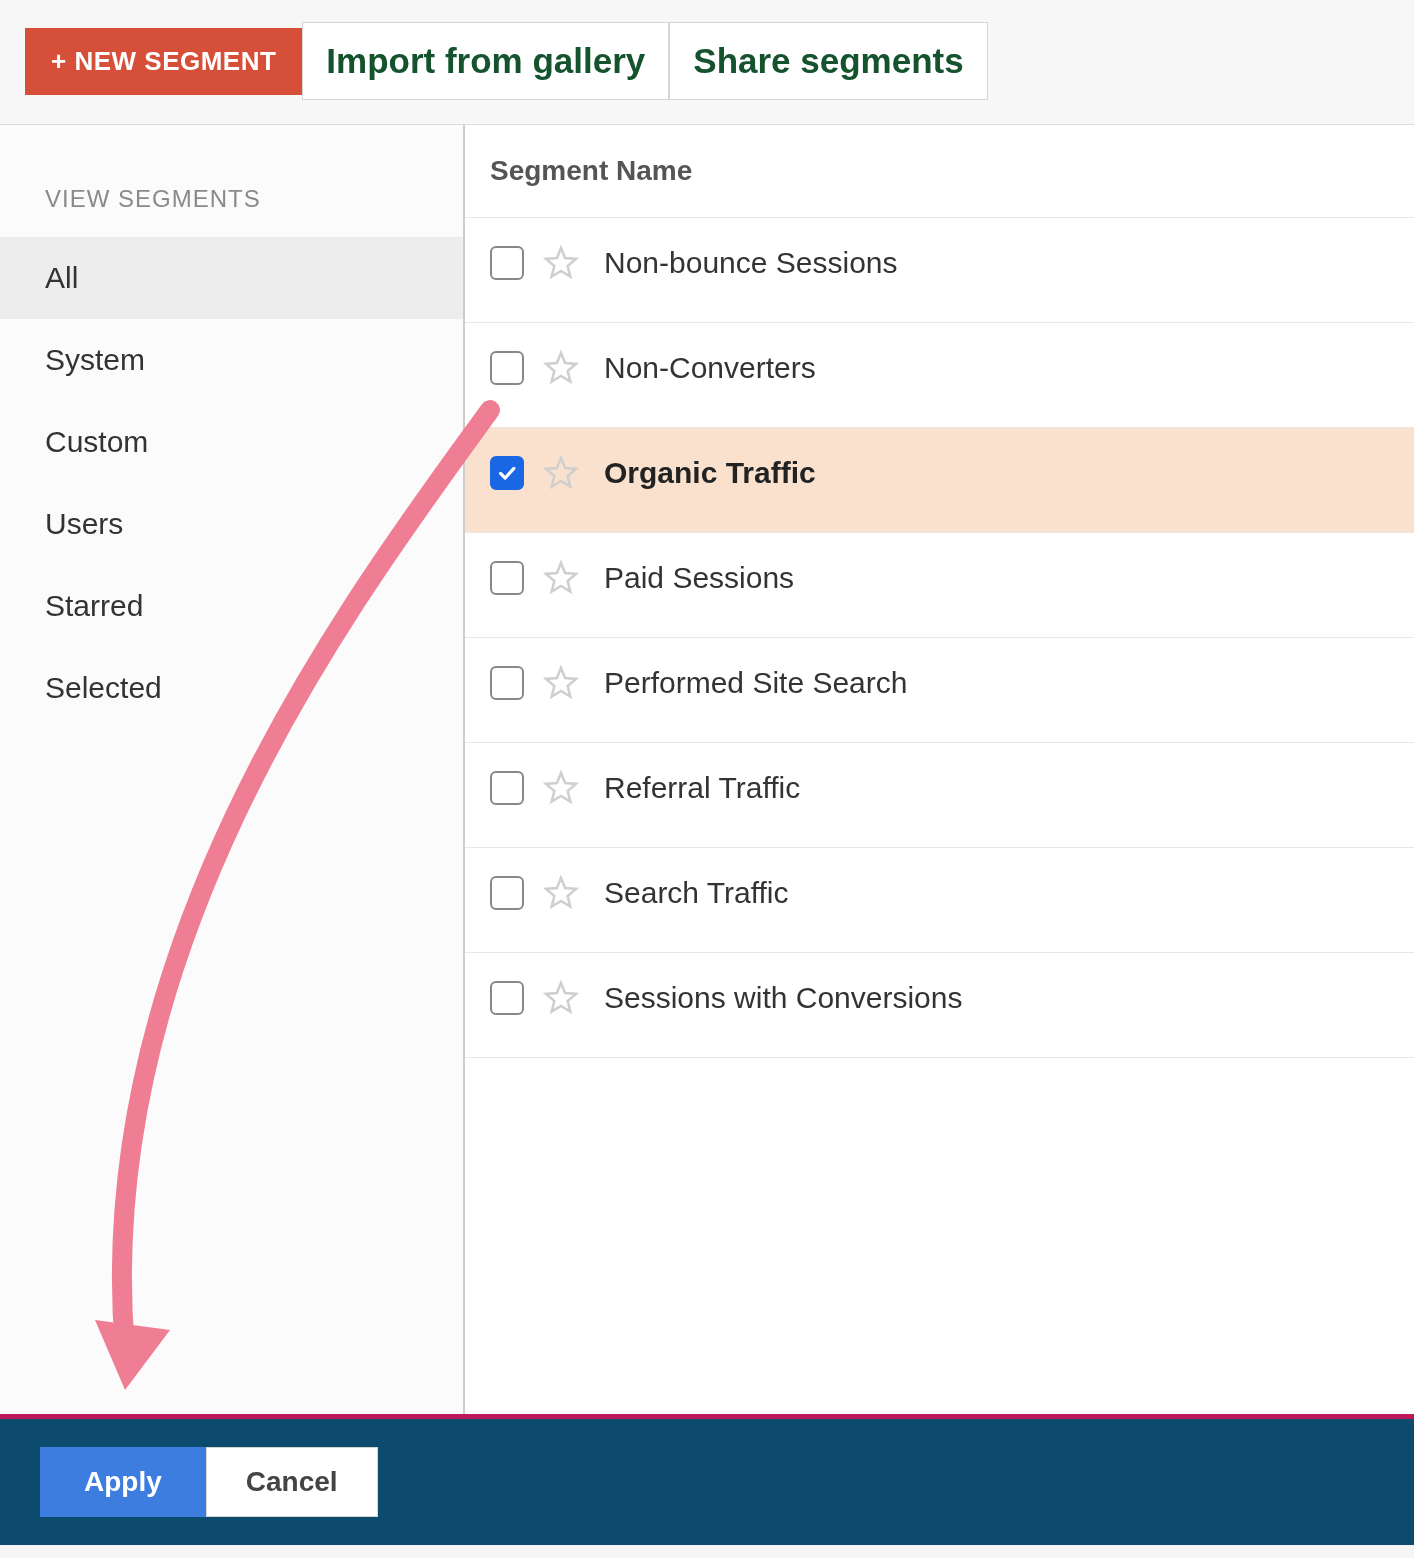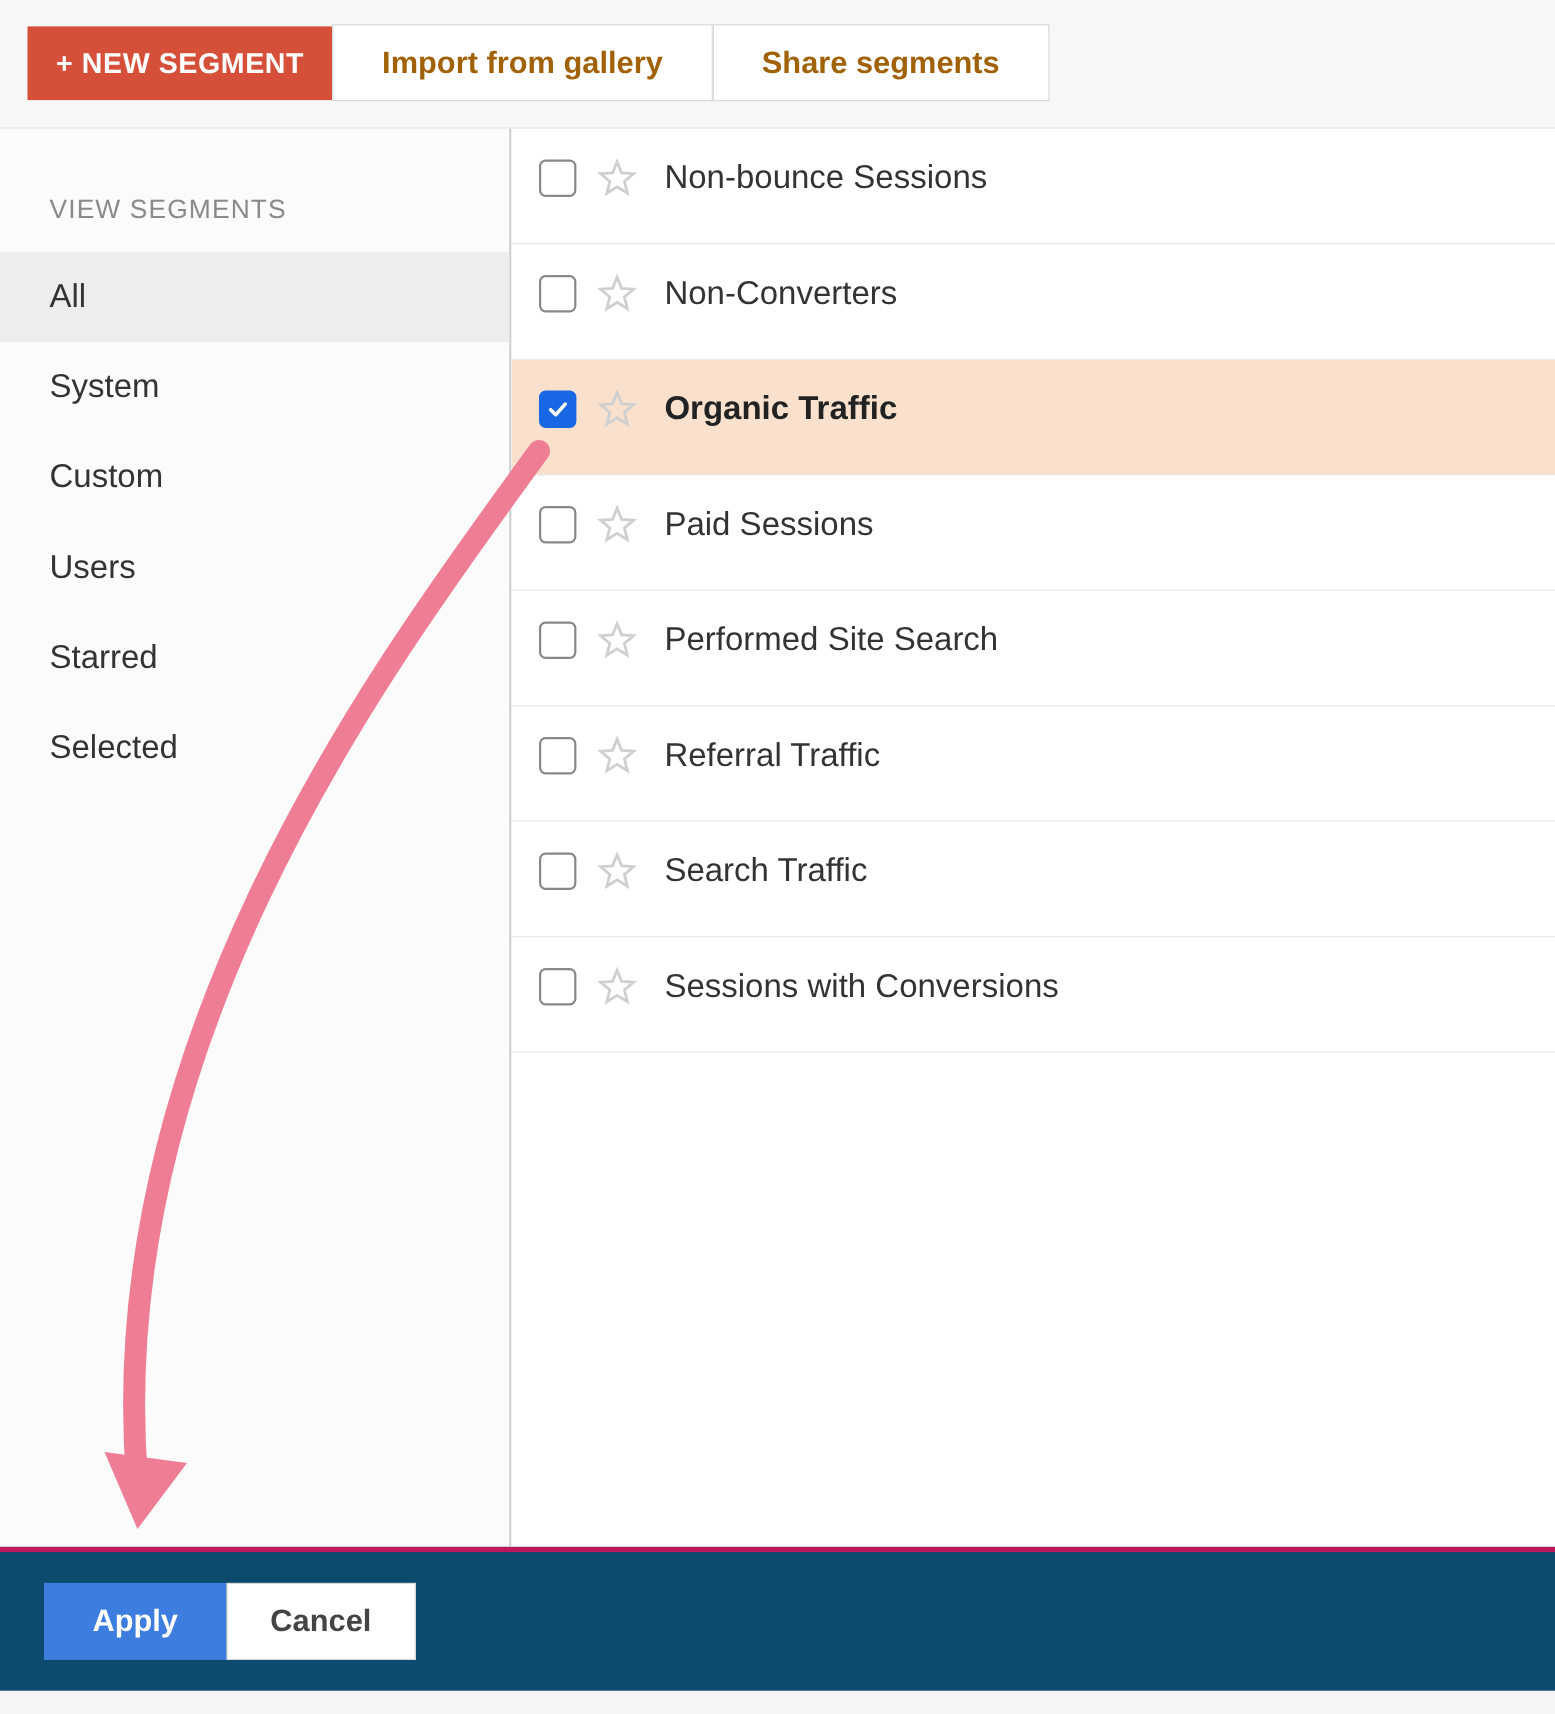--- a/index.html
+++ b/index.html
@@ -25,24 +25,24 @@
       font-size: 26px;
       font-weight: 700;
       letter-spacing: 0.5px;
       padding: 18px 26px;
       border: none;
       cursor: pointer;
     }
     .btn-toolbar {
       background: #fff;
       border: 1px solid #d6d6d6;
-      color: #a16207;
-      font-size: 28px;
-      font-weight: 700;
-      padding: 18px 44px;
+      color: #14532d;
+      font-size: 35px;
+      font-weight: 700;
+      padding: 18px 23px;
       cursor: pointer;
     }
 
     
     .main {
       display: flex;
       border-top: 1px solid #ddd;
       height: 1290px;
       background: #fff;
     }
@@ -180,20 +180,21 @@
         <div class="sidebar-item selected"><span>All</span></div>
         <div class="sidebar-item"><span>System</span></div>
         <div class="sidebar-item"><span>Custom</span></div>
         <div class="sidebar-item"><span>Users</span></div>
         <div class="sidebar-item"><span>Starred</span></div>
         <div class="sidebar-item"><span>Selected</span></div>
       </div>
   </div>
 
   <div class="segment-panel">
+    <div class="segment-header">Segment Name</div>
     <div id="segment-rows">
         <div class="segment-row">
           <div class="checkbox"></div>
           <div class="star-icon"><svg viewBox="0 0 24 24">
               <path d="M12 2.5 L14.6 8.9 L21.5 9.4 L16.2 13.9 L17.9 20.6 L12 17 L6.1 20.6 L7.8 13.9 L2.5 9.4 L9.4 8.9 Z" fill="none" stroke="#cfcfcf" stroke-width="1.6"></path>
             </svg></div>
           <span class="segment-label">Non-bounce Sessions</span>
         </div>
         <div class="segment-row">
           <div class="checkbox"></div>

